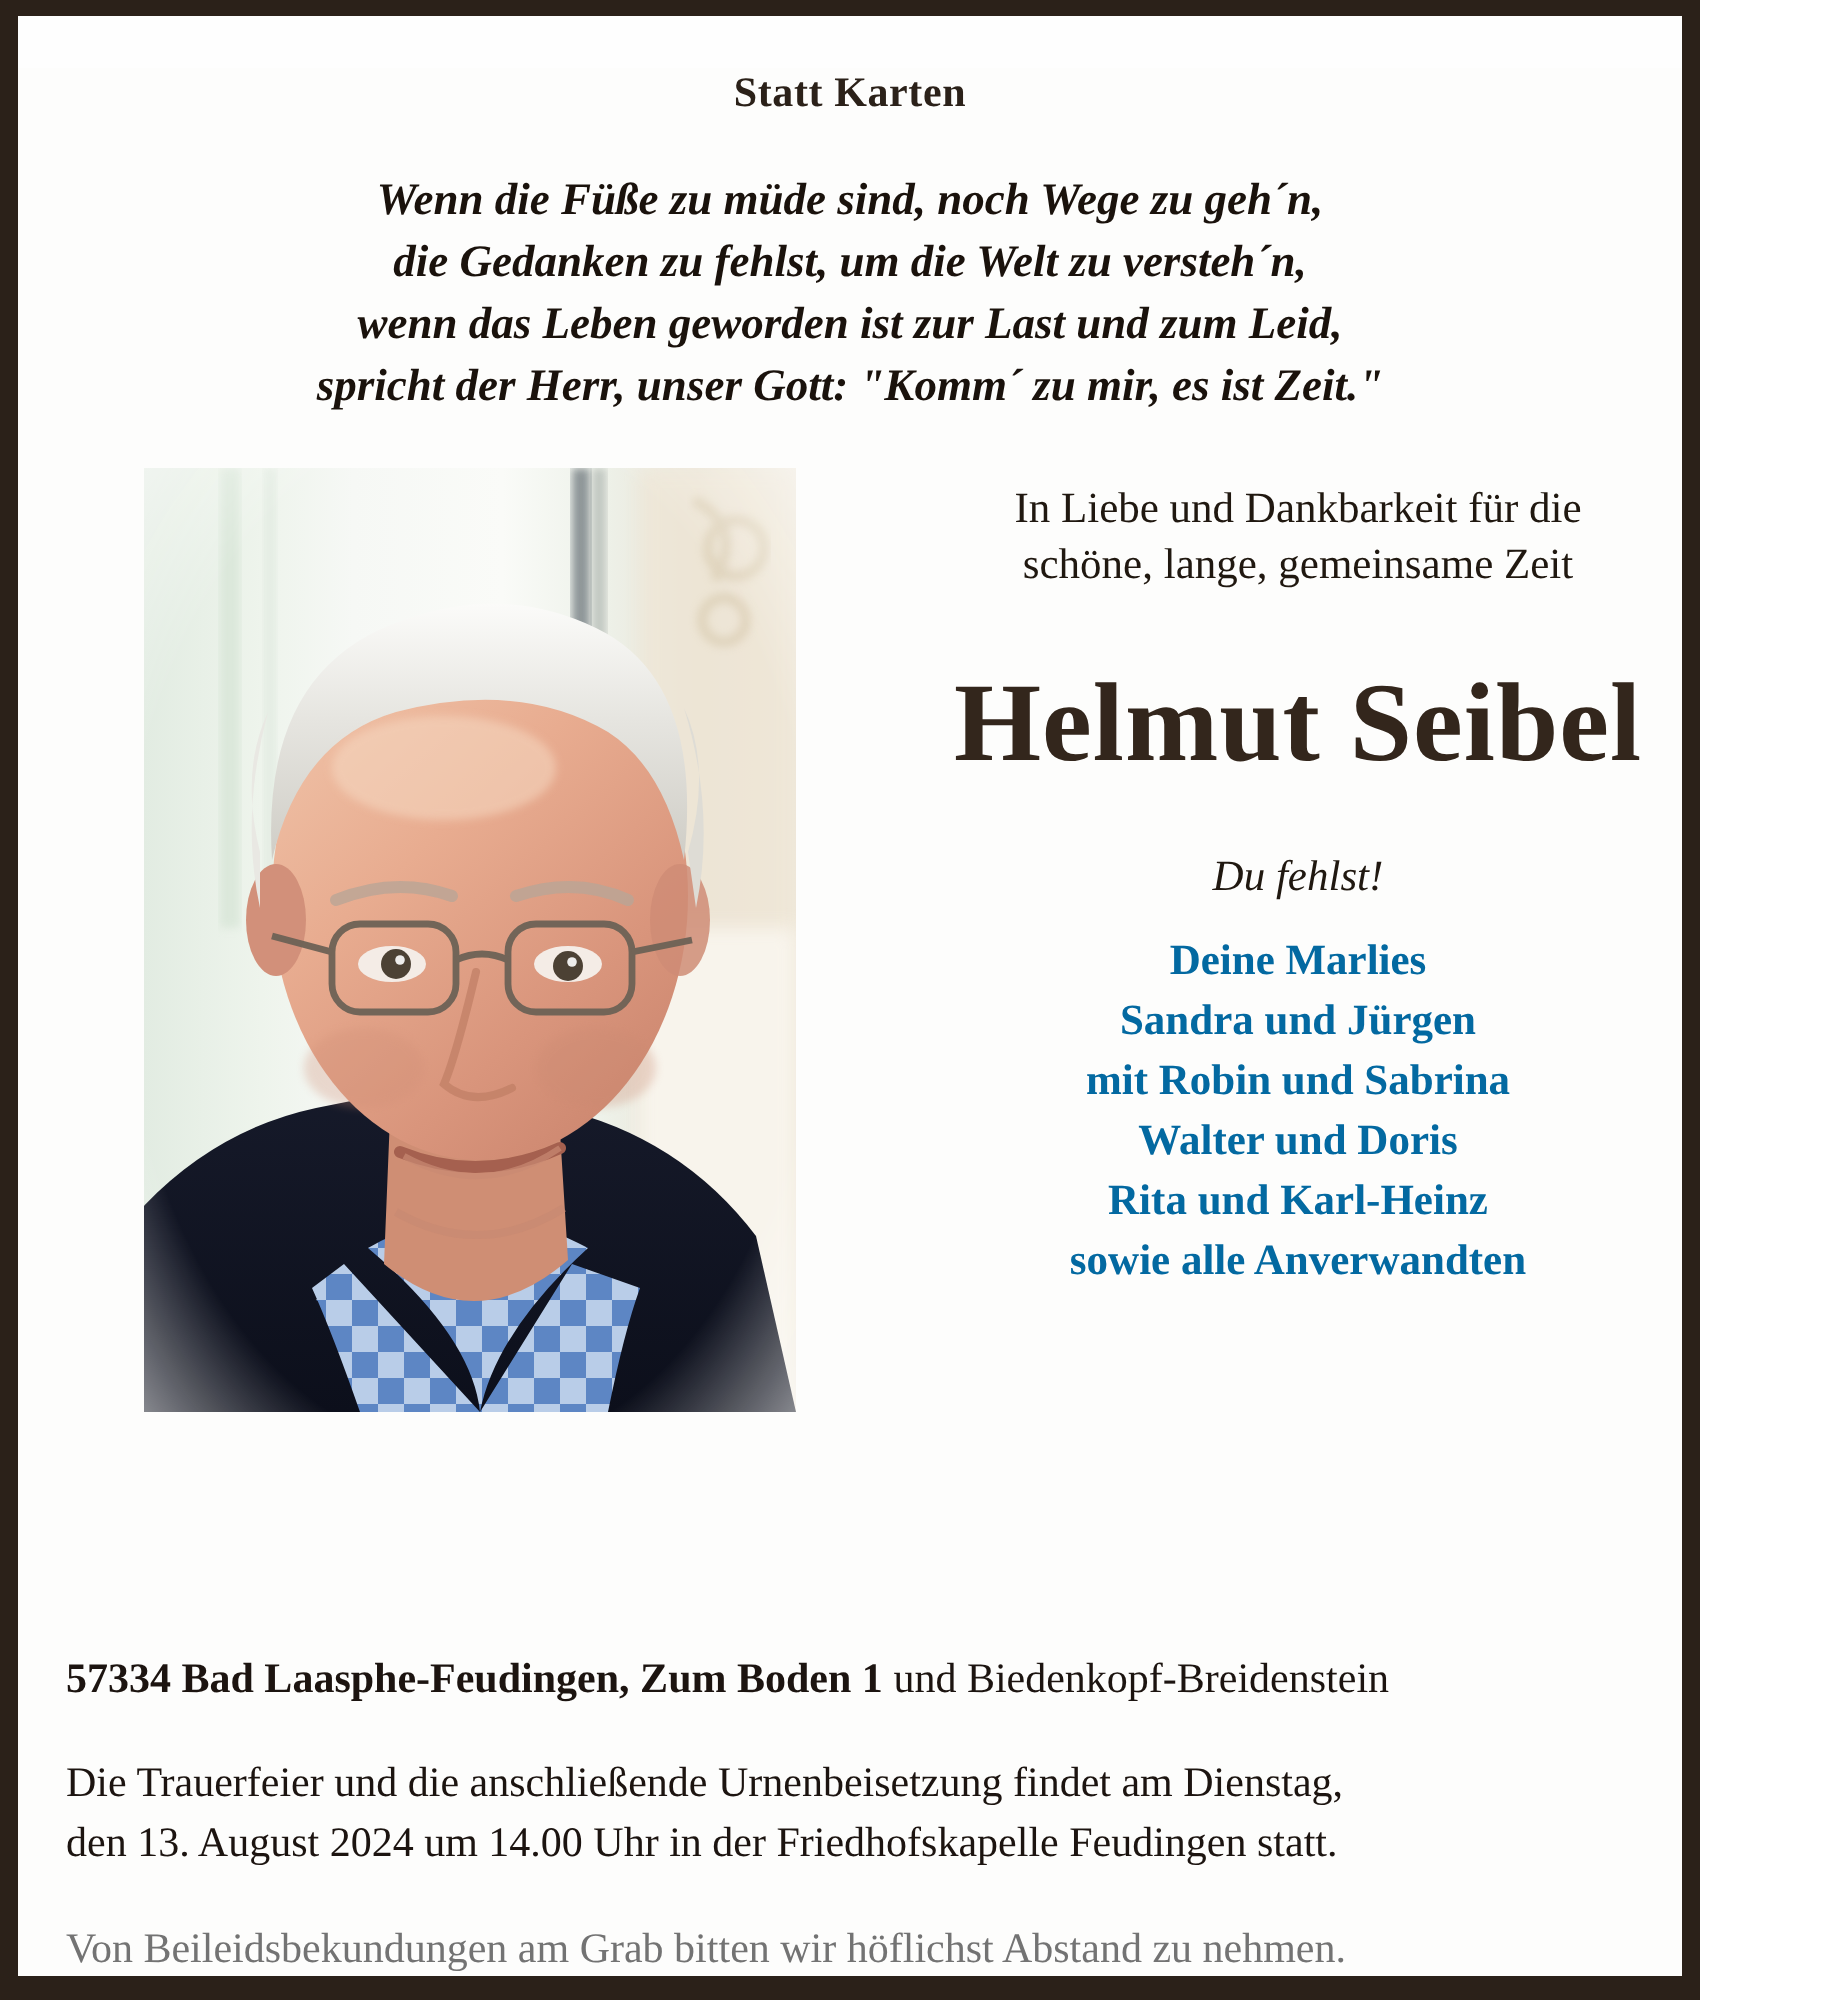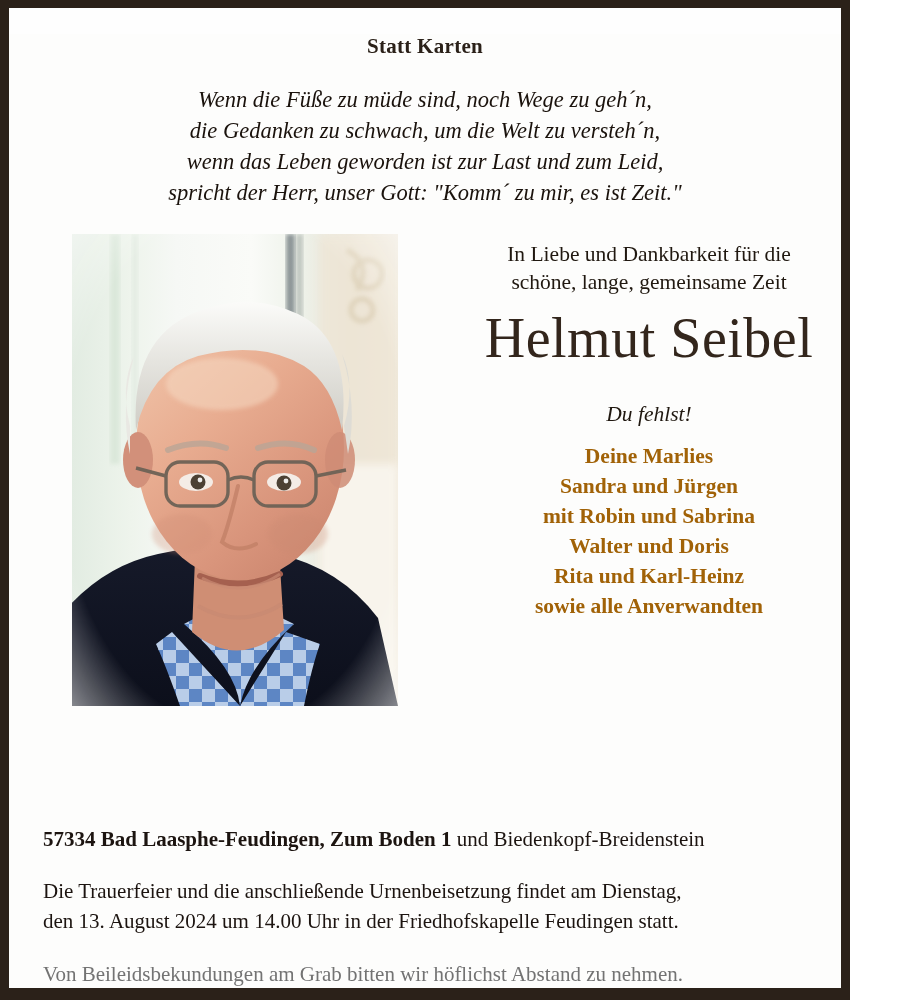--- a/index.html
+++ b/index.html
@@ -45,21 +45,21 @@
     letter-spacing: .3px;
     color: #2b2119;
     margin-top: 26px;
   }
 
   
   .poem {
     text-align: center;
     margin-top: 25px;
     font-style: italic;
-    font-weight: normal;
+    font-weight: bold;
     font-size: 22.5px;
     line-height: 31px;
     color: #1a120c;
   }
   .poem .line { white-space: pre; }
 
   
   .middle {
     position: relative;
     height: 500px;
@@ -96,23 +96,23 @@
   }
 
   .intro {
     font-size: 21.5px;
     line-height: 28px;
     color: #201810;
   }
   .intro .line { white-space: pre; text-align: center; }
 
   .name {
-    margin-top: 12px;
+    margin-top: 36px;
     font-size: 56px;
-    font-weight: normal;
+    font-weight: bold;
     letter-spacing: .5px;
     line-height: 60px;
     color: #33261c;
   }
 
   .dates {
     margin-top: 6px;
     font-size: 21px;
     color: #201810;
     white-space: pre;
@@ -123,31 +123,31 @@
     font-size: 21.5px;
     color: #201810;
     font-style: italic;
   }
 
   .family {
     margin-top: 14px;
     font-size: 21.5px;
     font-weight: bold;
     line-height: 30px;
-    color: #a16207;
+    color: #0369a1;
   }
   .family .line { white-space: pre; }
 
   
   .footer {
     position: absolute;
     left: 0;
     right: 0;
     bottom: 26px;
-    padding: 0 34px;
+    padding: 0 24px;
     text-align: left;
   }
 
   .address {
     font-size: 21px;
     line-height: 27px;
     color: #1c1410;
   }
   .address .bold { font-weight: bold; }
 
@@ -169,21 +169,21 @@
 </head>
 <body>
 
 <div id="notice">
   <div class="sheet">
 
     <div class="statt-karten">Statt Karten</div>
 
     <div class="poem">
       <div class="line">Wenn die Füße zu müde sind, noch Wege zu geh´n,</div>
-      <div class="line">die Gedanken zu schwach, um die Welt zu versteh´n,</div>
+      <div class="line">die Gedanken zu fehlst, um die Welt zu versteh´n,</div>
       <div class="line">wenn das Leben geworden ist zur Last und zum Leid,</div>
       <div class="line">spricht der Herr, unser Gott: "Komm´ zu mir, es ist Zeit."</div>
     </div>
 
     <div class="middle">
 
       <div class="photo-wrap">
         <div class="photo">
           <svg viewBox="0 0 326 472" preserveAspectRatio="none">
             <defs>

